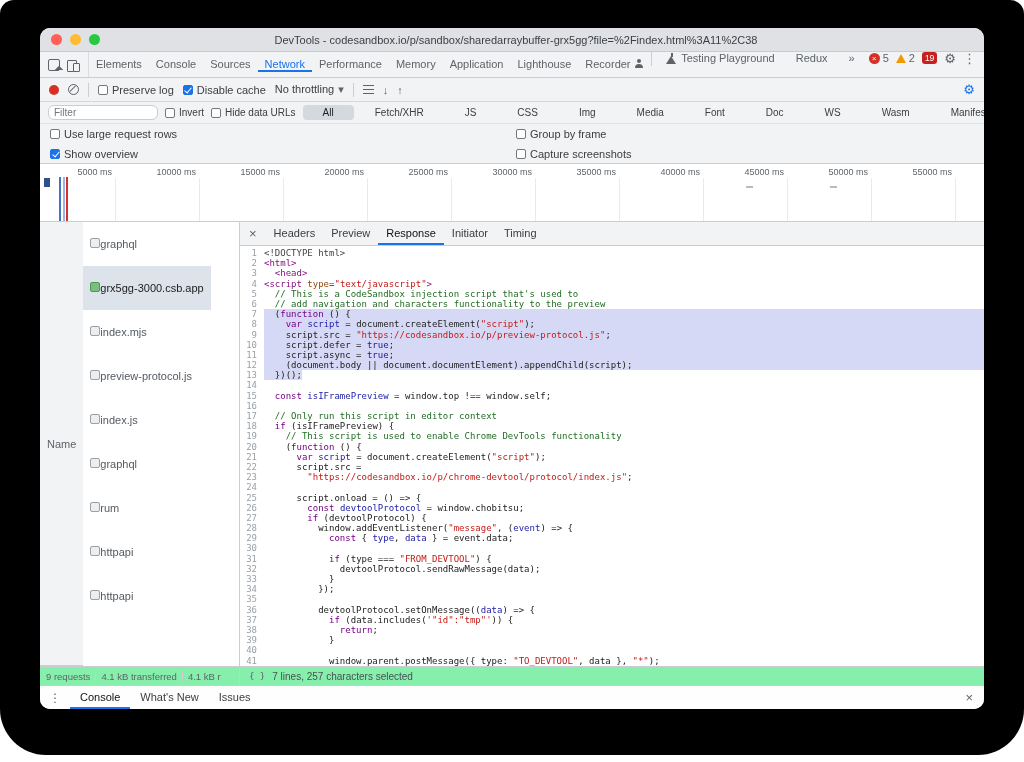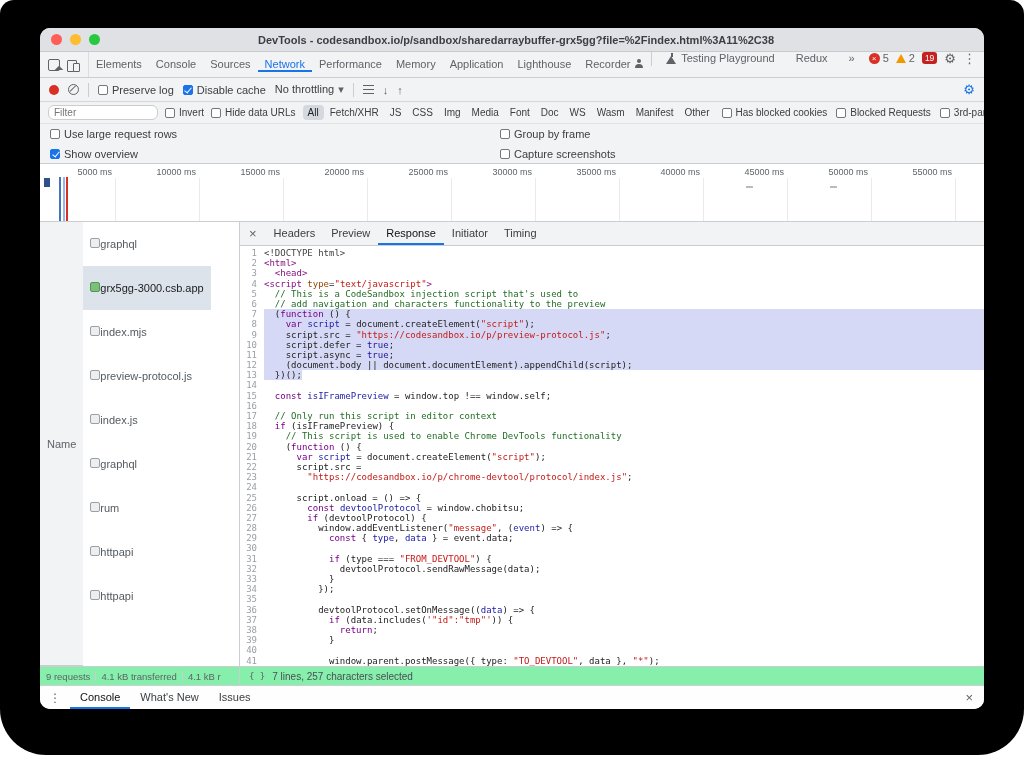--- a/index.html
+++ b/index.html
@@ -5,21 +5,21 @@
   *{margin:0;padding:0;box-sizing:border-box}
   html,body{width:1024px;height:762px;background:#fff;overflow:hidden;font-family:"Liberation Sans",sans-serif}
   .blob{position:absolute;left:0;right:0;top:0;bottom:7px;background:#000;border-radius:14px 14px 46px 46px}
   .window{position:absolute;left:40px;top:28px;width:944px;height:681px;background:#fff;border-radius:10px;overflow:hidden;display:flex;flex-direction:column}
   .bar{white-space:nowrap}
   
   .titlebar{flex:0 0 24px;background:#dfe1e5;border-bottom:1px solid #c8cacd;display:flex;align-items:center;position:relative}
   .lights{display:flex;gap:8px;margin-left:11px;z-index:2}
   .light{width:11px;height:11px;border-radius:50%}
   .light.red{background:#ff5f57}.light.yellow{background:#febc2e}.light.green{background:#28c840}
-  .title{position:absolute;left:8px;right:0;text-align:center;font-size:11px;font-weight:bold;color:#3b3f43}
+  .title{position:absolute;left:8px;right:0;text-align:center;font-size:11px;font-weight:normal;color:#3b3f43}
   
   .tabstrip{flex:0 0 26px;background:#f1f3f4;border-bottom:1px solid #cacdd1;display:flex;align-items:stretch;font-size:11px;color:#5f6368}
   .panel-icons{display:flex;align-items:center;gap:7px;padding:0 8px;border-right:1px solid #dadce0}
   .ico-inspect{width:12px;height:12px;border:1.3px solid #5f6368;border-radius:2px;position:relative;display:inline-block}
   .ico-inspect::after{content:"";position:absolute;right:-3px;bottom:-3px;width:0;height:0;border-left:6px solid #5f6368;border-bottom:6px solid transparent;transform:rotate(45deg)}
   .ico-device{width:13px;height:12px;position:relative;display:inline-block}
   .ico-device::before{content:"";position:absolute;left:0;top:1px;width:8px;height:10px;border:1.3px solid #5f6368;border-radius:1px}
   .ico-device::after{content:"";position:absolute;right:0;top:4px;width:5px;height:7px;border:1.3px solid #5f6368;background:#f1f3f4;border-radius:1px}
   .tabs-holder{display:flex;align-items:center}
   .tab{display:flex;align-items:center;padding:0 7px;border-bottom:2px solid transparent;cursor:default}
@@ -49,27 +49,27 @@
   .box.checked::after{content:"";position:absolute;left:2.6px;top:0.4px;width:3px;height:6px;border:solid #fff;border-width:0 1.5px 1.5px 0;transform:rotate(40deg)}
   .dd{display:inline-flex;gap:4px}
   .ico-sliders{width:11px;height:9px;display:inline-block;border-top:1.4px solid #5f6368;border-bottom:1.4px solid #5f6368;position:relative}
   .ico-sliders::after{content:"";position:absolute;left:0;top:2.8px;width:11px;height:1.4px;background:#5f6368}
   .arr{color:#5f6368;font-size:11px}
   .tool-gear{margin-left:auto;color:#1a73e8;font-size:13px}
   
   .filterbar{flex:0 0 22px;background:#f1f3f4;border-bottom:1px solid #e0e2e4;display:flex;align-items:center;gap:7px;padding:0 8px;font-size:10px;color:#3c4043;overflow:hidden}
   .filter-input{width:110px;height:15px;border:1px solid #cacdd1;border-radius:6px;background:#fff;font-size:10px;padding:0 5px;color:#202124;font-family:inherit;outline:none;flex:0 0 auto}
   .chips{display:flex;align-items:center;gap:1px}
-  .chip{padding:2px 5px;border-radius:4px;color:#3c4043;white-space:nowrap}
+  .chip{padding:2px 20px;border-radius:4px;color:#3c4043;white-space:nowrap}
   .chip.active{background:#d3d9df;color:#202124}
   .right-checks{margin-left:auto;display:flex;gap:9px}
   
   .optrow{flex:0 0 20px;background:#f1f3f4;display:flex;align-items:center;padding:0 10px;font-size:11px;position:relative}
   .optrow.last{border-bottom:1px solid #cacdd1}
-  .col2{position:absolute;left:460px}
+  .col2{position:absolute;left:476px}
   
   .timeline{flex:0 0 58px;background:#fff;border-bottom:1px solid #cacdd1;position:relative;display:flex;overflow:hidden}
   .tick{position:relative;flex:0 0 84px}
   .tick:first-child{flex:0 0 76px}
   .tlabel{position:absolute;right:4px;top:3px;font-size:9px;color:#5f6368;white-space:nowrap}
   .tline{position:absolute;right:0;top:14px;bottom:0;width:1px;background:#e8eaed}
   .m{position:absolute}
   .m-bar{left:4px;top:14px;width:6px;height:9px;background:#30508c}
   .m-b1{left:19px;top:13px;bottom:0;width:2px;background:#4472c4}
   .m-b2{left:23px;top:13px;bottom:0;width:1.5px;background:#9ab4e8}

